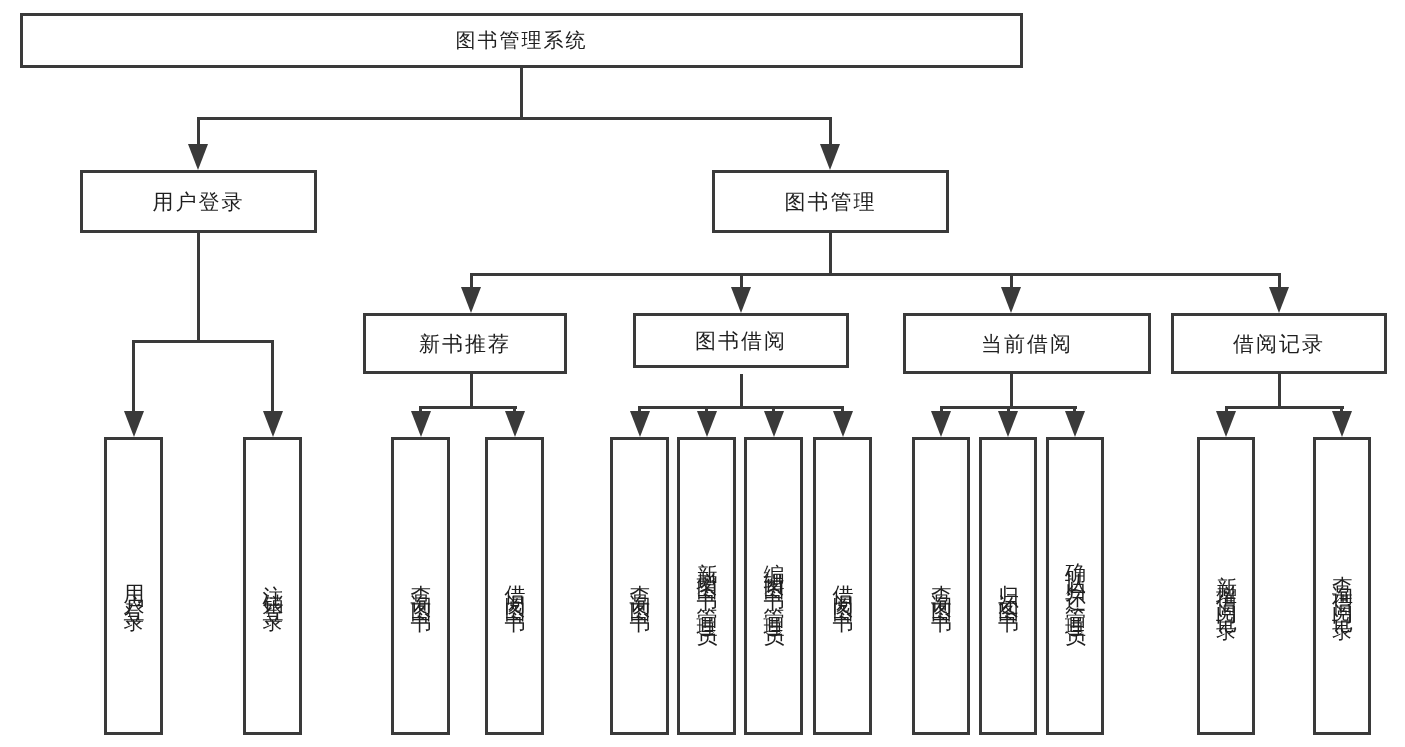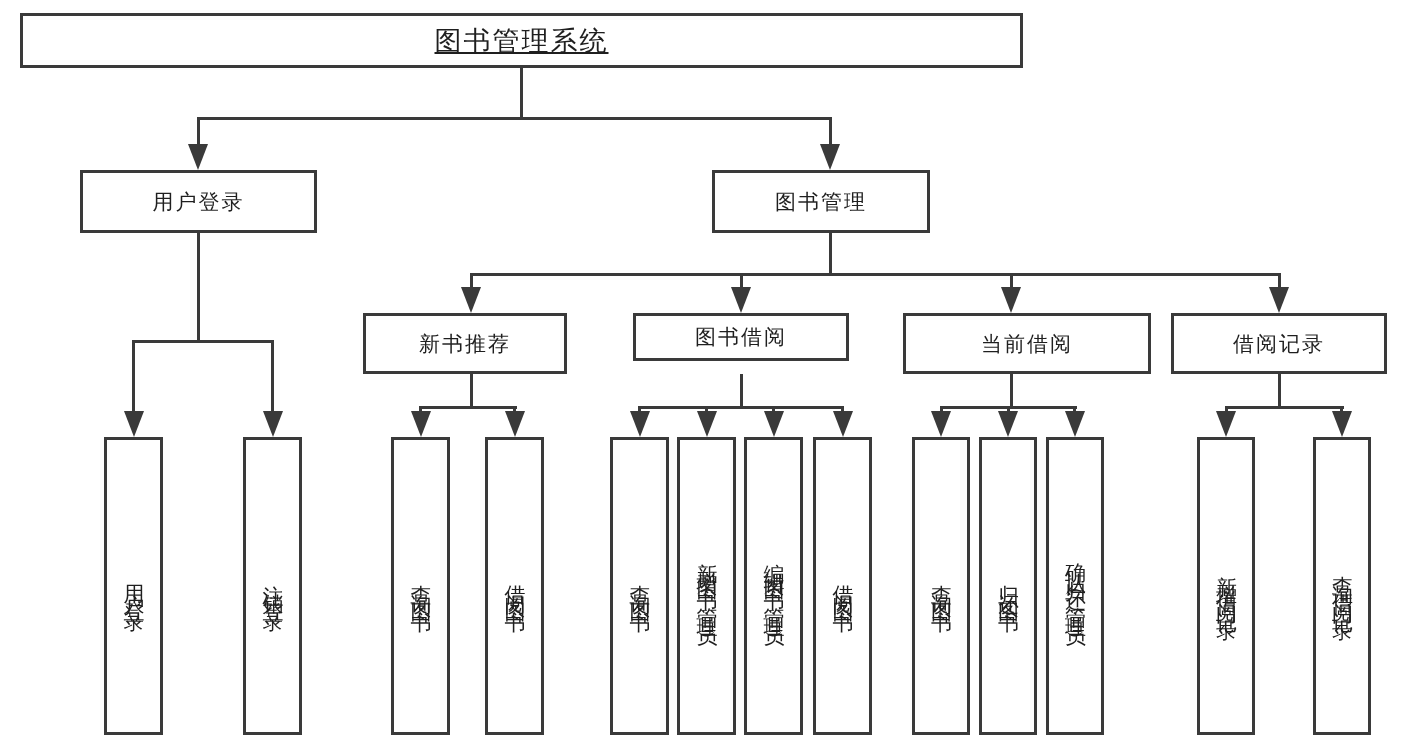--- a/index.html
+++ b/index.html
@@ -23,21 +23,21 @@
     box-sizing:border-box;
     display:flex;align-items:center;justify-content:center;
     z-index:2;
   }
   .h-label{
     font-size:21px;
     letter-spacing:2px;
     color:var(--text);
     white-space:nowrap;
   }
-  .root .h-label{font-size:27px;text-decoration:underline;}
+  .root .h-label{font-size:20px;}
   .v-label{
     writing-mode:vertical-rl;
     text-orientation:mixed;
     font-size:21px;
     letter-spacing:9px;
     color:var(--text);
     line-height:1;
   }
   .leaf .v-label{max-height:286px;}
   .vline{position:absolute;width:3px;background:var(--line);z-index:1;}
@@ -71,21 +71,21 @@
   <div class="vline" style="left:520px;top:68px;height:49px"></div>
   <div class="hline" style="left:197px;top:117px;width:635px"></div>
   <div class="vline" style="left:197px;top:117px;height:29px"></div>
   <div class="vline" style="left:829px;top:117px;height:29px"></div>
   <div class="arrow" style="left:188px;top:144px"></div>
   <div class="arrow" style="left:820px;top:144px"></div>
 
   <div class="box" style="left:80px;top:170px;width:237px;height:63px">
     <span class="h-label">用户登录</span>
   </div>
-  <div class="box" style="left:712px;top:170px;width:218px;height:63px">
+  <div class="box" style="left:712px;top:170px;width:237px;height:63px">
     <span class="h-label">图书管理</span>
   </div>
 
   <div class="vline" style="left:197px;top:233px;height:107px"></div>
   <div class="hline" style="left:132px;top:340px;width:142px"></div>
   <div class="vline" style="left:132px;top:340px;height:73px"></div>
   <div class="vline" style="left:271px;top:340px;height:73px"></div>
   <div class="arrow" style="left:124px;top:411px"></div>
   <div class="arrow" style="left:263px;top:411px"></div>
 
@@ -96,21 +96,21 @@
   <div class="vline" style="left:1010px;top:273px;height:18px"></div>
   <div class="vline" style="left:1278px;top:273px;height:18px"></div>
   <div class="arrow" style="left:461px;top:287px"></div>
   <div class="arrow" style="left:731px;top:287px"></div>
   <div class="arrow" style="left:1001px;top:287px"></div>
   <div class="arrow" style="left:1269px;top:287px"></div>
 
   <div class="box" style="left:363px;top:313px;width:204px;height:61px">
     <span class="h-label">新书推荐</span>
   </div>
-  <div class="box" style="left:633px;top:313px;width:216px;height:48px">
+  <div class="box" style="left:633px;top:313px;width:216px;height:55px">
     <span class="h-label">图书借阅</span>
   </div>
   <div class="box" style="left:903px;top:313px;width:248px;height:61px">
     <span class="h-label">当前借阅</span>
   </div>
   <div class="box" style="left:1171px;top:313px;width:216px;height:61px">
     <span class="h-label">借阅记录</span>
   </div>
 
   <div class="vline" style="left:470px;top:374px;height:32px"></div>

